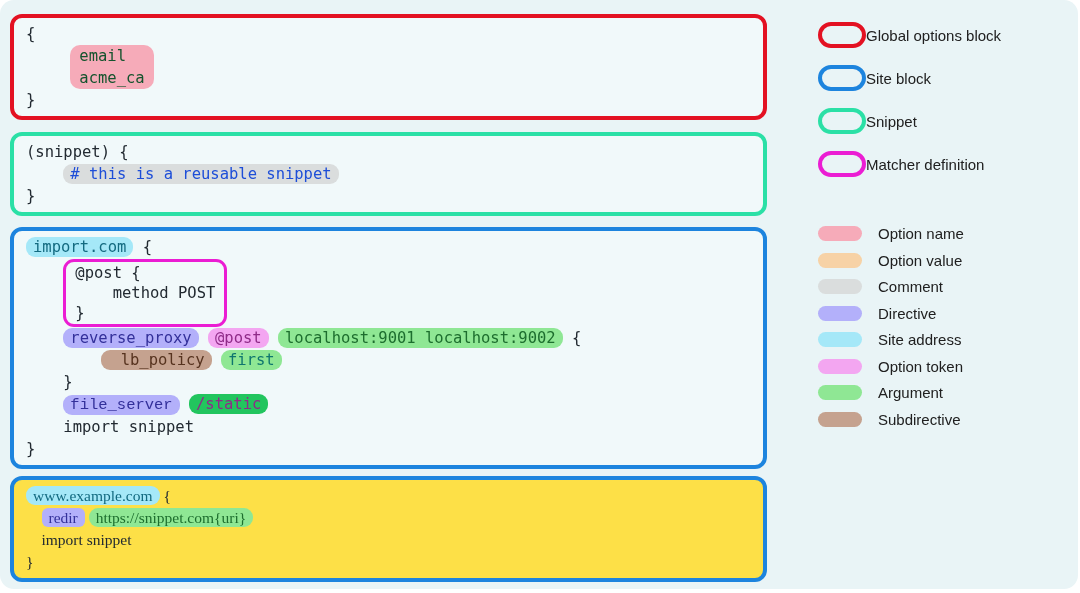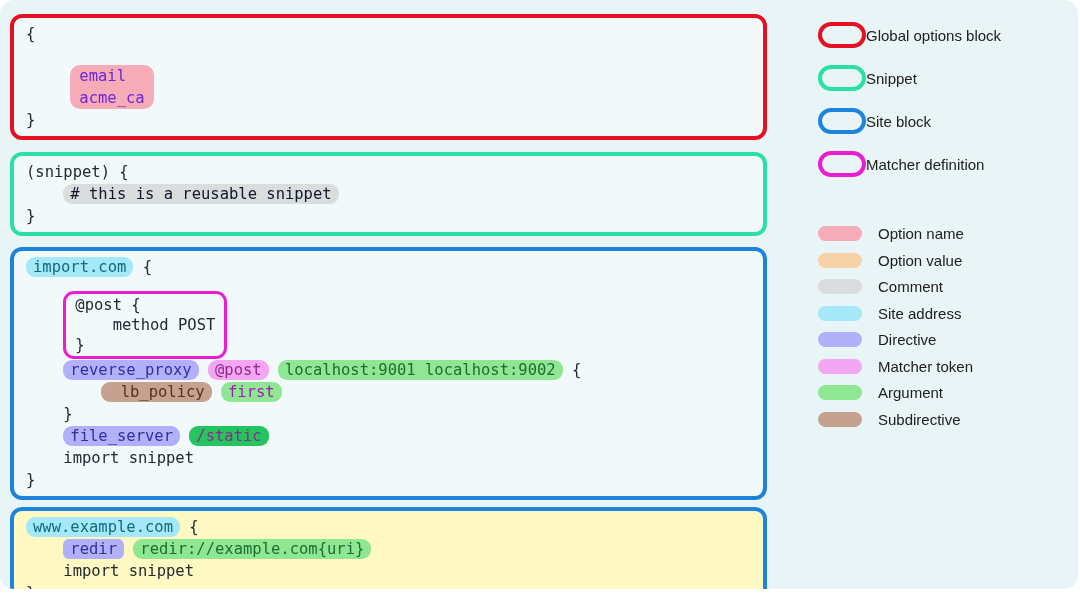--- a/index.html
+++ b/index.html
@@ -51,21 +51,21 @@
     white-space: pre;
     padding: 0 9px;
     border-radius: 10px;
   }
   .matcher-box {
     display: inline-block;
     vertical-align: top;
     border: 3px solid #eb1dd3;
     border-radius: 11px;
     padding: 1px 9px;
-    margin-top: 13px;
+    margin-top: 1px;
   }
   .box-line {
     font-size: 15.5px;
     line-height: 20px;
     white-space: pre;
     color: #222a31;
   }
 
   
   .legend { position: absolute; left: 818px; top: 22px; }
@@ -95,90 +95,90 @@
 </style>
 </head>
 <body>
 
 <div class="canvas" style="background: rgb(233, 244, 246);">
   <div class="code-column">
       <div class="code-block" style="border-color: rgb(227, 17, 34); background: rgb(241, 249, 250);">
         <div class="code-line"><span class="tok" style="color: rgb(34, 42, 49);">{</span></div>
         <div class="option-row">
           <span class="tok" style="color: rgb(34, 42, 49);">    </span>
-          <span class="pill multiline" style="background: rgb(246, 171, 185); color: #6d28d9; margin-top: 20px;">email
+          <span class="pill multiline" style="background: rgb(246, 171, 185); color: #14532d;">email
 acme_ca</span>
         </div>
         <div class="code-line"><span class="tok" style="color: rgb(34, 42, 49);">}</span></div>
       </div>
       <div class="code-block" style="border-color: rgb(43, 224, 166); background: rgb(241, 249, 250);">
         <div class="code-line"><span class="tok" style="color: rgb(34, 42, 49);">(snippet) {</span></div>
-        <div class="code-line"><span class="tok" style="color: rgb(34, 42, 49);">    </span><span class="tok pill" style="background: rgb(218, 221, 221); color: #0f172a;"># this is a reusable snippet</span></div>
+        <div class="code-line"><span class="tok" style="color: rgb(34, 42, 49);">    </span><span class="tok pill" style="background: rgb(218, 221, 221); color: #1d4ed8;"># this is a reusable snippet</span></div>
         <div class="code-line"><span class="tok" style="color: rgb(34, 42, 49);">}</span></div>
       </div>
       <div class="code-block" style="border-color: rgb(29, 132, 222); background: rgb(241, 249, 250);">
         <div class="code-line"><span class="tok pill" style="background: rgb(165, 232, 248); color: rgb(19, 106, 128);">import.com</span><span class="tok" style="color: rgb(34, 42, 49);"> {</span></div>
         <div class="code-line"><span class="tok" style="color: rgb(34, 42, 49);">    </span><span class="matcher-box" style="border-color: rgb(235, 29, 211);"><div class="box-line"><span class="tok" style="color: rgb(34, 42, 49);">@post {</span></div><div class="box-line"><span class="tok" style="color: rgb(34, 42, 49);">    method POST</span></div><div class="box-line"><span class="tok" style="color: rgb(34, 42, 49);">}</span></div></span></div>
         <div class="code-line"><span class="tok" style="color: rgb(34, 42, 49);">    </span><span class="tok pill" style="background: rgb(179, 176, 250); color: rgb(51, 48, 154);">reverse_proxy</span><span class="tok" style="color: rgb(34, 42, 49);"> </span><span class="tok pill" style="background: rgb(243, 166, 241); color: rgb(143, 43, 136);">@post</span><span class="tok" style="color: rgb(34, 42, 49);"> </span><span class="tok pill" style="background: rgb(143, 231, 148); color: rgb(29, 110, 46);">localhost:9001 localhost:9002</span><span class="tok" style="color: rgb(34, 42, 49);"> {</span></div>
-        <div class="code-line"><span class="tok" style="color: rgb(34, 42, 49);">        </span><span class="tok pill" style="background: rgb(197, 162, 143); color: rgb(87, 51, 31); padding-left: 20px;">lb_policy</span><span class="tok" style="color: rgb(34, 42, 49);"> </span><span class="tok pill" style="background: rgb(143, 231, 148); color: #a21caf;">first</span></div>
+        <div class="code-line"><span class="tok" style="color: rgb(34, 42, 49);">        </span><span class="tok pill" style="background: rgb(197, 162, 143); color: rgb(87, 51, 31); padding-left: 20px;">lb_policy</span><span class="tok" style="color: rgb(34, 42, 49);"> </span><span class="tok pill" style="background: rgb(143, 231, 148); color: #0f766e;">first</span></div>
         <div class="code-line"><span class="tok" style="color: rgb(34, 42, 49);">    }</span></div>
-        <div class="code-line"><span class="tok" style="color: rgb(34, 42, 49);">    </span><span class="tok pill" style="background: rgb(179, 176, 250); color: rgb(51, 48, 154);">file_server</span><span class="tok" style="color: rgb(34, 42, 49);"> </span><span class="tok pill" style="background: #22c55e; color: rgb(143, 43, 136);">/static</span></div>
+        <div class="code-line"><span class="tok" style="color: rgb(34, 42, 49);">    </span><span class="tok pill" style="background: rgb(179, 176, 250); color: rgb(51, 48, 154); font-family: Liberation Mono, monospace;">file_server</span><span class="tok" style="color: rgb(34, 42, 49);"> </span><span class="tok pill" style="background: #22c55e; color: rgb(143, 43, 136);">/static</span></div>
         <div class="code-line"><span class="tok" style="color: rgb(34, 42, 49);">    import snippet</span></div>
         <div class="code-line"><span class="tok" style="color: rgb(34, 42, 49);">}</span></div>
       </div>
-      <div class="code-block" style="border-color: rgb(29, 132, 222); background: #fef9c3;">
+      <div class="code-block" style="border-color: rgb(29, 132, 222); background: #fde047; font-family: Liberation Serif, serif;">
         <div class="code-line"><span class="tok pill" style="background: rgb(165, 232, 248); color: rgb(19, 106, 128);">www.example.com</span><span class="tok" style="color: rgb(34, 42, 49);"> {</span></div>
-        <div class="code-line"><span class="tok" style="color: rgb(34, 42, 49);">    </span><span class="tok pill" style="background: rgb(179, 176, 250); color: rgb(51, 48, 154); border-radius: 6px;">redir</span><span class="tok" style="color: rgb(34, 42, 49);"> </span><span class="tok pill" style="background: rgb(143, 231, 148); color: rgb(29, 110, 46);">redir://example.com{uri}</span></div>
+        <div class="code-line"><span class="tok" style="color: rgb(34, 42, 49);">    </span><span class="tok pill" style="background: rgb(179, 176, 250); color: rgb(51, 48, 154); border-radius: 6px;">redir</span><span class="tok" style="color: rgb(34, 42, 49);"> </span><span class="tok pill" style="background: rgb(143, 231, 148); color: rgb(29, 110, 46);">https://snippet.com{uri}</span></div>
         <div class="code-line"><span class="tok" style="color: rgb(34, 42, 49);">    import snippet</span></div>
         <div class="code-line"><span class="tok" style="color: rgb(34, 42, 49);">}</span></div>
       </div>
     </div>
   <div class="legend">
     <div class="legend-blocks">
         <div class="legend-item">
           <span class="block-swatch" style="border-color: rgb(227, 17, 34);"></span>
           <span class="legend-label">Global options block</span>
         </div>
         <div class="legend-item">
+          <span class="block-swatch" style="border-color: rgb(29, 132, 222);"></span>
+          <span class="legend-label">Site block</span>
+        </div>
+        <div class="legend-item">
           <span class="block-swatch" style="border-color: rgb(43, 224, 166);"></span>
           <span class="legend-label">Snippet</span>
-        </div>
-        <div class="legend-item">
-          <span class="block-swatch" style="border-color: rgb(29, 132, 222);"></span>
-          <span class="legend-label">Site block</span>
         </div>
         <div class="legend-item">
           <span class="block-swatch" style="border-color: rgb(235, 29, 211);"></span>
           <span class="legend-label">Matcher definition</span>
         </div>
       </div>
     <div class="legend-tokens">
         <div class="legend-item tok-item">
           <span class="token-swatch" style="background: rgb(246, 171, 185);"></span>
           <span class="legend-label">Option name</span>
         </div>
         <div class="legend-item tok-item">
           <span class="token-swatch" style="background: rgb(247, 210, 166);"></span>
           <span class="legend-label">Option value</span>
         </div>
         <div class="legend-item tok-item">
           <span class="token-swatch" style="background: rgb(218, 221, 221);"></span>
           <span class="legend-label">Comment</span>
         </div>
         <div class="legend-item tok-item">
+          <span class="token-swatch" style="background: rgb(179, 176, 250);"></span>
+          <span class="legend-label">Directive</span>
+        </div>
+        <div class="legend-item tok-item">
           <span class="token-swatch" style="background: rgb(165, 232, 248);"></span>
           <span class="legend-label">Site address</span>
         </div>
         <div class="legend-item tok-item">
-          <span class="token-swatch" style="background: rgb(179, 176, 250);"></span>
-          <span class="legend-label">Directive</span>
-        </div>
-        <div class="legend-item tok-item">
           <span class="token-swatch" style="background: rgb(243, 166, 241);"></span>
-          <span class="legend-label">Matcher token</span>
+          <span class="legend-label">Option token</span>
         </div>
         <div class="legend-item tok-item">
           <span class="token-swatch" style="background: rgb(143, 231, 148);"></span>
           <span class="legend-label">Argument</span>
         </div>
         <div class="legend-item tok-item">
           <span class="token-swatch" style="background: rgb(197, 162, 143);"></span>
           <span class="legend-label">Subdirective</span>
         </div>
       </div>

